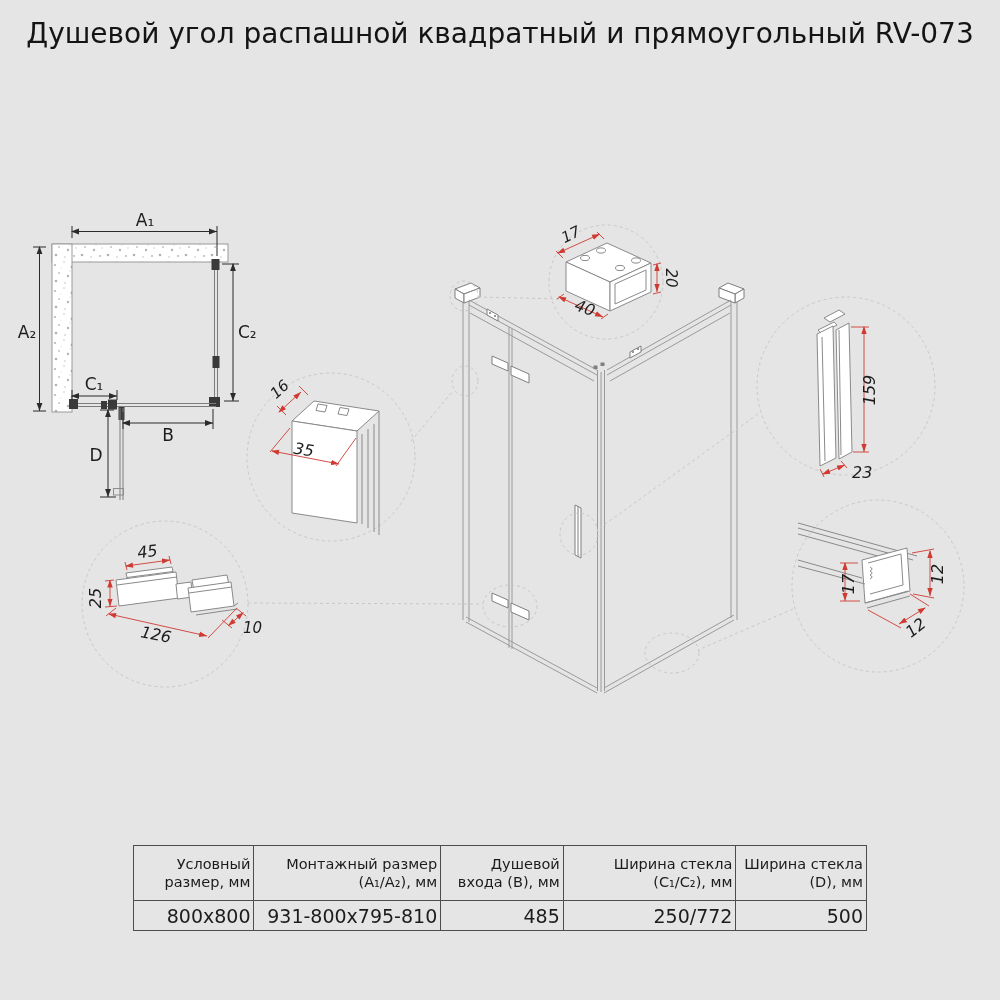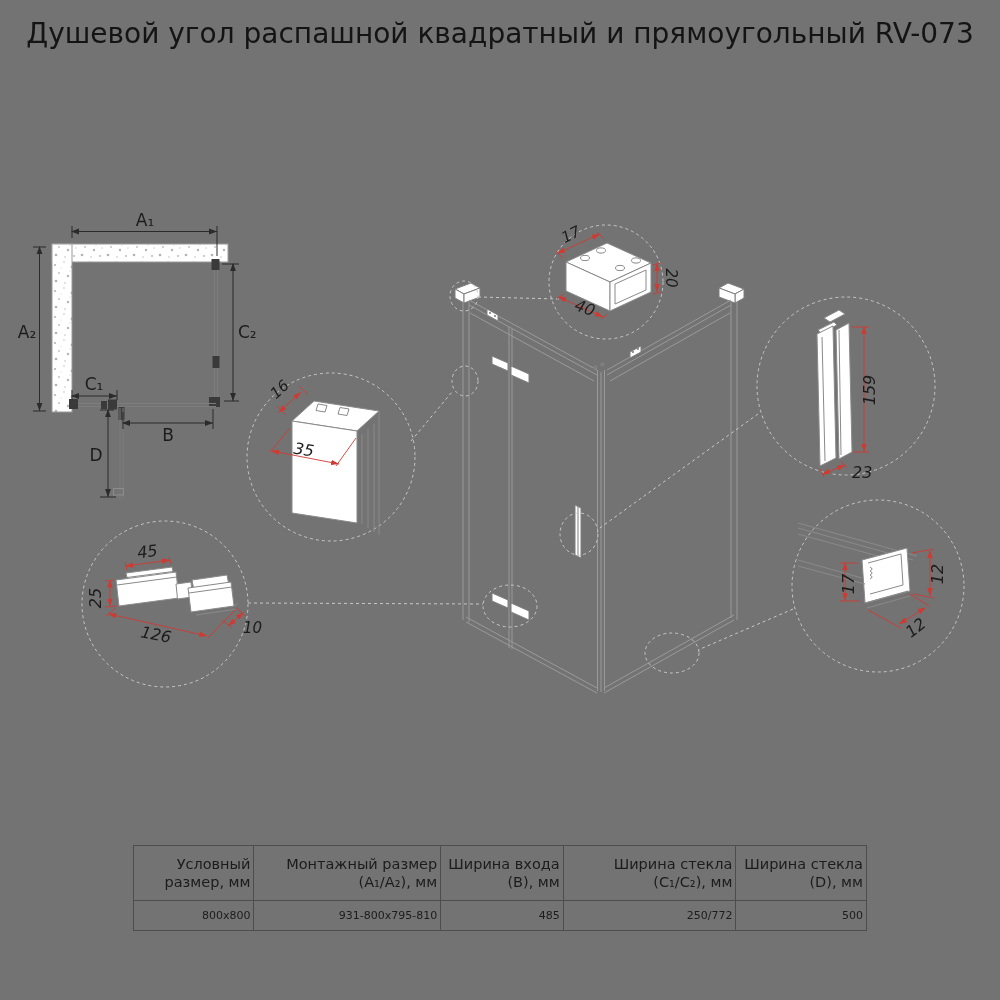--- a/index.html
+++ b/index.html
@@ -1,31 +1,31 @@
 <!DOCTYPE html>
 <html><head>
 <meta charset="utf-8">
 <style>
   html,body{margin:0;padding:0;background:#ffffff;}
-  #stage{position:relative;width:1000px;height:1000px;background:#737373;overflow:hidden;
+  #stage{position:relative;width:1000px;height:1000px;background:#e5e5e5;overflow:hidden;
          font-family:"DejaVu Sans","Liberation Sans",sans-serif;}
   #title{position:absolute;top:16px;left:0;width:1000px;text-align:center;color:#141414;}
   #title .t1{font-size:28px;line-height:36px;}
   #title .t2{font-size:28px;line-height:36px;}
   svg{position:absolute;left:0;top:0;}
   svg text{font-family:"DejaVu Sans","Liberation Sans",sans-serif;fill:#1c1c1c;}
   .planlbl{font-size:17px;}
   .dimtxt{font-size:15px;font-style:italic;}
   .dimtxt-lg{font-size:16px;font-style:italic;}
   #size-table{position:absolute;left:133px;top:845px;width:734px;border-collapse:collapse;
               table-layout:fixed;color:#1c1c1c;}
   #size-table th,#size-table td{border:1.6px solid #4d4d4d;text-align:right;vertical-align:middle;
               padding:2px 3px;font-weight:normal;overflow:hidden;}
   #size-table th{height:50px;font-size:14.5px;line-height:18px;}
-  #size-table td{height:25px;font-size:11px;margin-top:36px;}
+  #size-table td{height:25px;font-size:19px;margin-top:36px;}
   .c0{width:120px}.c1{width:186px}.c2{width:122px}.c3{width:172px}.c4{width:130px}
 </style>
 </head>
 <body>
 
 <div id="stage">
 
   <div id="title">
     <div class="t1">Душевой угол распашной квадратный и прямоугольный RV-073</div>
   </div>
@@ -354,21 +354,21 @@
         <col class="c0">
         <col class="c1">
         <col class="c2">
         <col class="c3">
         <col class="c4">
       </colgroup>
     <thead>
       <tr>
         <th>Условный размер, мм</th>
         <th>Монтажный размер (A₁/A₂), мм</th>
-        <th>Ширина входа (B), мм</th>
+        <th>Душевой входа (B), мм</th>
         <th>Ширина стекла (C₁/C₂), мм</th>
         <th>Ширина стекла (D), мм</th>
       </tr>
     </thead>
     <tbody>
       <tr>
         <td>800x800</td>
         <td>931-800x795-810</td>
         <td>485</td>
         <td>250/772</td>

